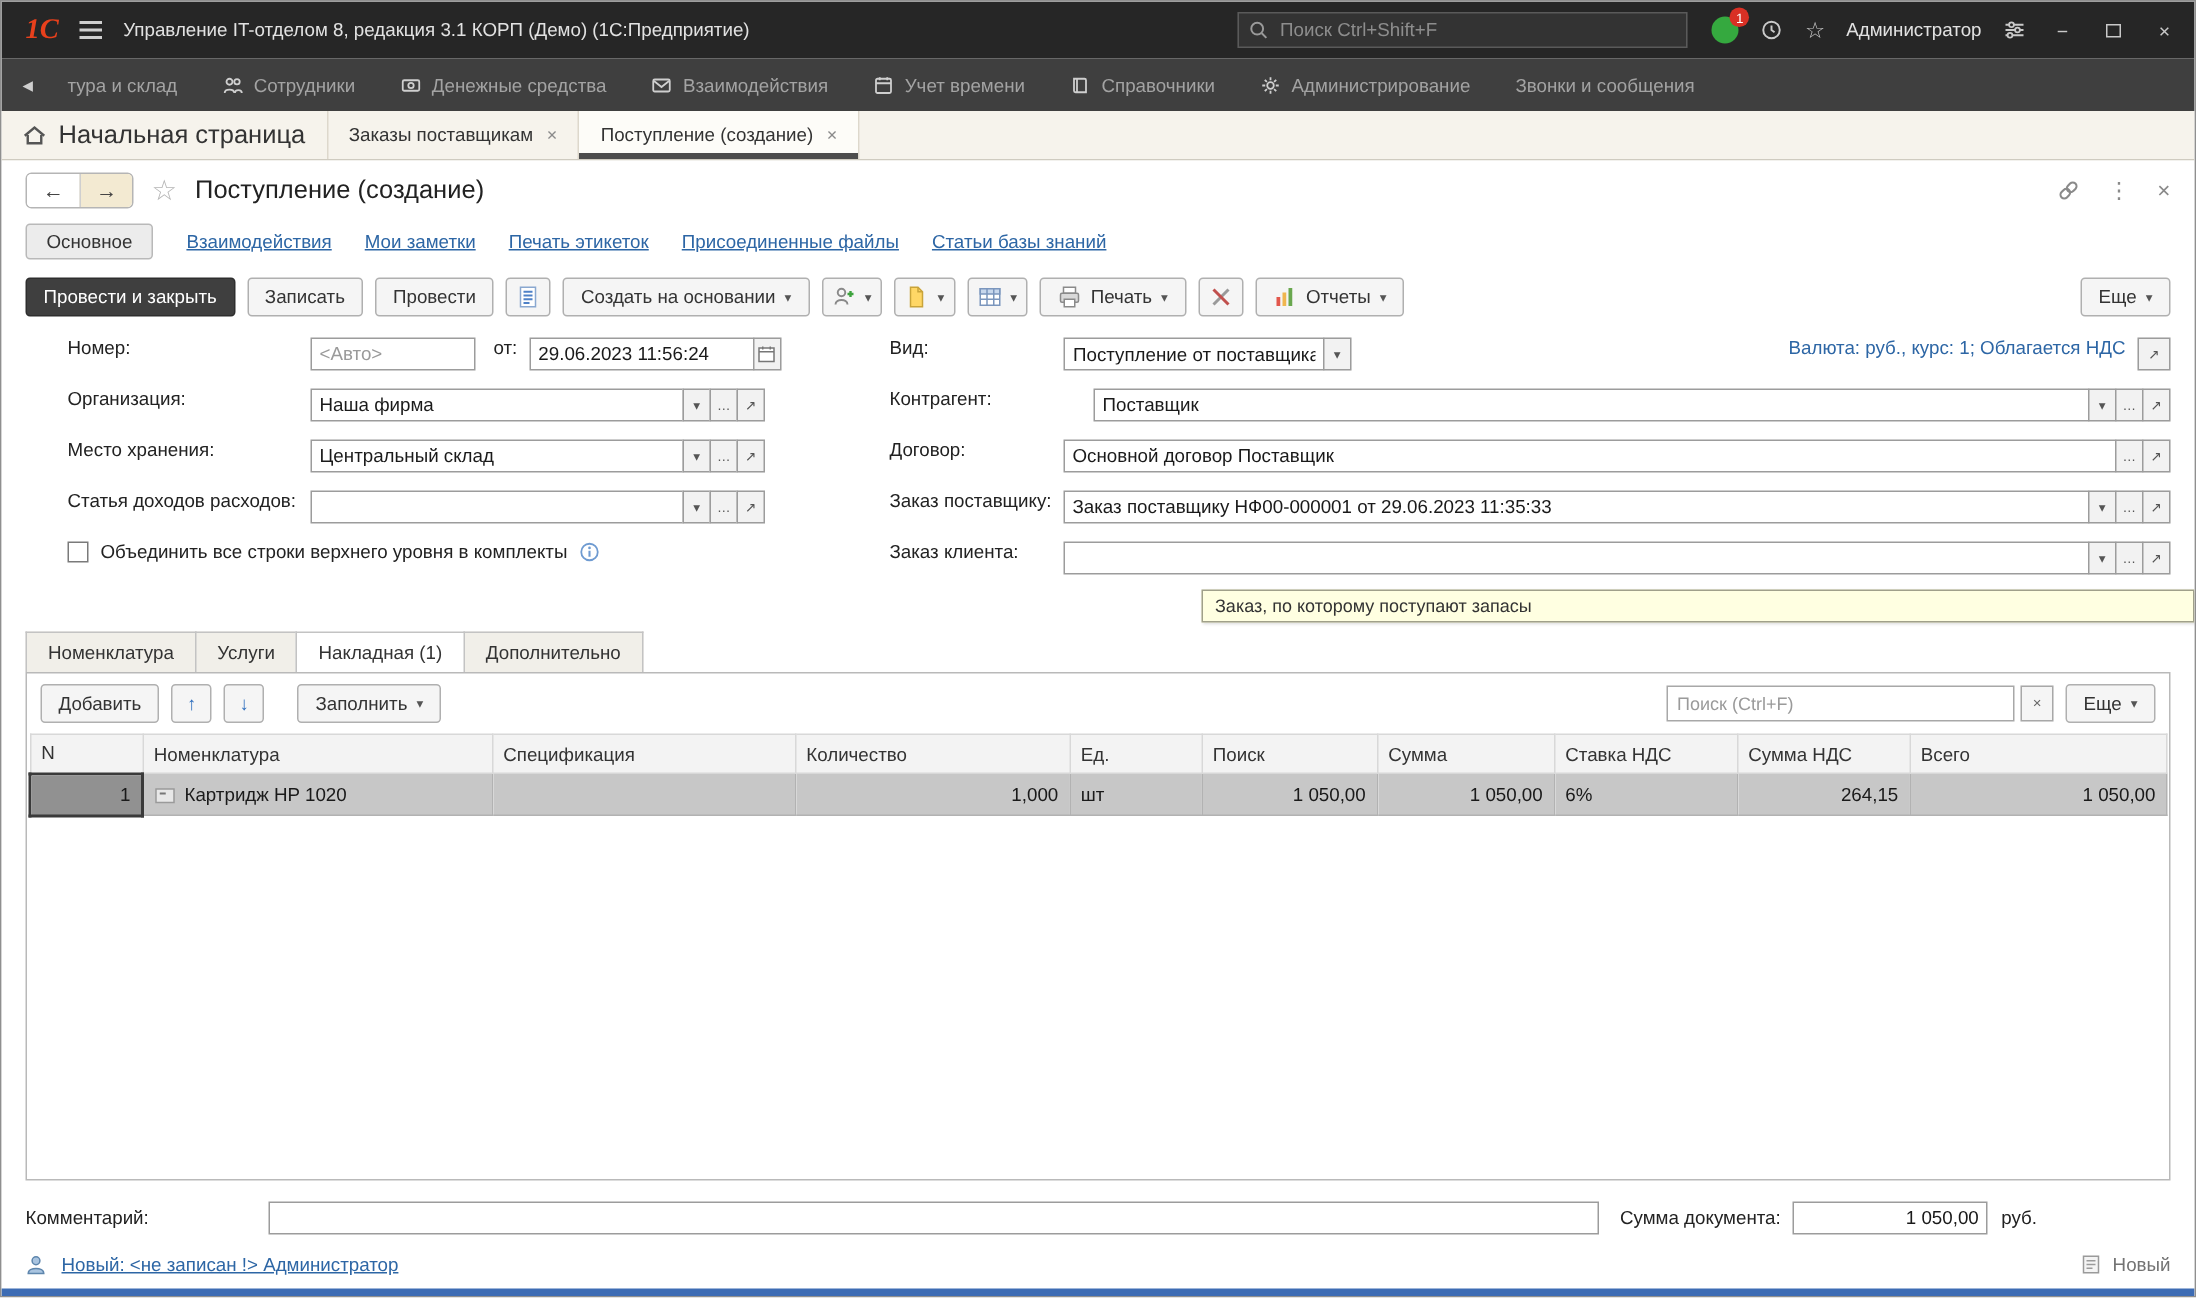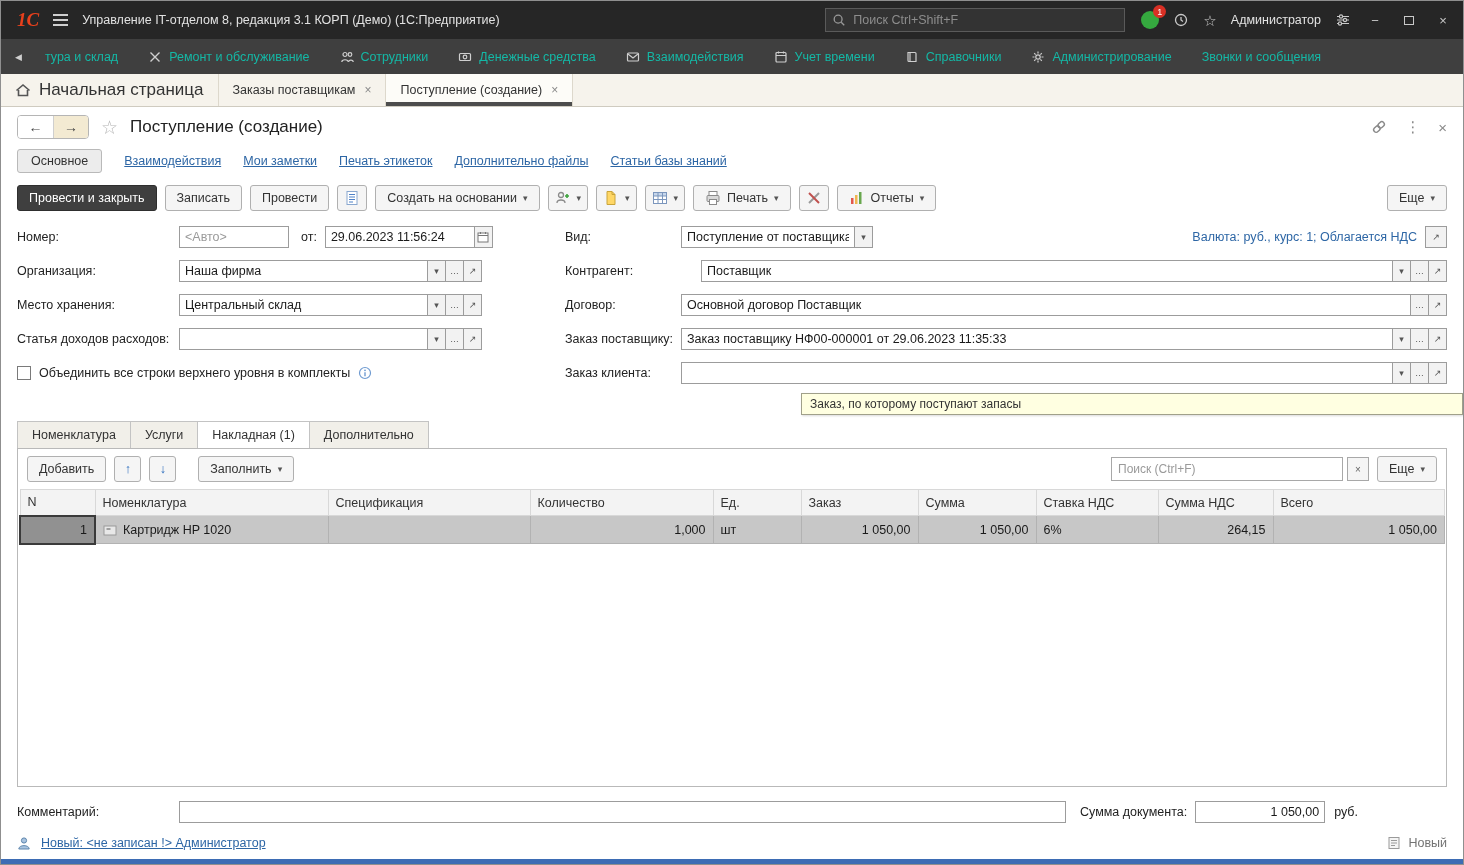--- a/index.html
+++ b/index.html
@@ -19,21 +19,21 @@
   .notif{position:relative;width:18px;height:18px;border-radius:50%;background:#35a93f;cursor:pointer;}
   .notif .badge{position:absolute;top:-6px;right:-7px;background:#d93025;color:#fff;border-radius:50%;min-width:13px;height:13px;font-size:9px;display:flex;align-items:center;justify-content:center;padding:0 2px;}
   .tb-glyph{color:#c9c9c9;font-size:15px;cursor:pointer;line-height:1;}
   .tb-user{font-size:12.5px;color:#e2e2e2;cursor:pointer;}
   .winbtn{color:#c9c9c9;font-size:13px;cursor:pointer;width:20px;text-align:center;}
   .maxbox{display:inline-block;width:10px;height:9px;border:1px solid #c9c9c9;}
 
   
   .menubar{height:35px;background:#3f3f3f;display:flex;align-items:center;padding:0 8px;gap:4px;flex:0 0 auto;}
   .menu-chevron{color:#cfcfcf;font-size:9px;padding:0 6px;cursor:pointer;}
-  .menu-item{display:flex;align-items:center;gap:7px;color:#14b8a6;font-size:12.5px;padding:16px 13px;height:100%;cursor:pointer;white-space:nowrap;}
+  .menu-item{display:flex;align-items:center;gap:7px;color:#a3a3a3;font-size:12.5px;padding:16px 13px;height:100%;cursor:pointer;white-space:nowrap;}
   .menu-item svg{flex:0 0 auto;}
 
   
   .tabbar{height:33px;background:#f6f3ec;border-bottom:1px solid #cfcbc0;display:flex;align-items:stretch;flex:0 0 auto;}
   .homebtn{display:flex;align-items:center;gap:8px;padding:0 14px;font-size:17px;color:#333;cursor:pointer;border-right:1px solid #ddd8cc;}
   .dtab{display:flex;align-items:center;gap:9px;padding:0 14px;font-size:12.5px;color:#333;cursor:pointer;border-right:1px solid #ddd8cc;position:relative;}
   .dtab .tclose{color:#8a8a8a;font-size:12px;}
   .dtab.active{background:#fdfcf8;}
   .dtab.active::after{content:"";position:absolute;left:0;right:0;bottom:0;height:4px;background:#4d4d4d;}
 
@@ -56,21 +56,21 @@
   .btn{height:26px;border:1px solid #b0b0b0;border-radius:3px;background:#f5f5f5;font-size:12.5px;color:#333;display:flex;align-items:center;gap:6px;padding:0 11px;cursor:pointer;white-space:nowrap;}
   .btn.primary{background:#3f3f3f;border-color:#2e2e2e;color:#fff;}
   .btn .caret{font-size:9px;color:#555;}
   .iconbtn{padding:0 6px;}
   .tb-spacer{flex:1;}
 
   
   .form{display:flex;padding:8px 16px 0;flex:0 0 auto;}
   .fcol-left{width:548px;flex:0 0 auto;}
   .fcol-right{flex:1;min-width:0;}
-  .frow{display:flex;align-items:center;height:24px;margin-bottom:10px;}
+  .frow{display:flex;height:24px;margin-bottom:10px;margin-left:28px;}
   .flabel{width:162px;flex:0 0 auto;font-size:12.5px;color:#222;}
   .flabel.r{width:116px;}
   .ig{display:flex;align-items:stretch;height:22px;}
   .ig input{border:1px solid #9c9c9c;padding:0 5px;font-size:12.5px;font-family:"Liberation Sans",sans-serif;flex:1;min-width:0;color:#1a1a1a;outline:none;}
   .ig input::placeholder{color:#9a9a9a;}
   .ibtn{width:19px;flex:0 0 auto;border:1px solid #9c9c9c;margin-left:-1px;background:#f2f2f2;display:flex;align-items:center;justify-content:center;font-size:9px;color:#555;cursor:pointer;}
   .datew{width:168px;}
   .numw{width:110px;}
   .orgw{width:303px;}
   .kindw{width:192px;}
@@ -158,26 +158,20 @@
     </div>
   </div>
 
   <div class="menubar">
     <span class="menu-chevron">◀</span>
     <div class="menu-item">
       <span>тура и склад</span>
     </div>
     <div class="menu-item">
       <svg width="14" height="14" viewBox="0 0 14 14">
-          <path d="M2.5 11.5 L11.5 2.5 M2.5 2.5 L11.5 11.5" stroke="#cfcfcf" stroke-width="1.4" fill="none"></path>
-        </svg>
-      <span>Ремонт и обслуживание</span>
-    </div>
-    <div class="menu-item">
-      <svg width="14" height="14" viewBox="0 0 14 14">
           <g stroke="#cfcfcf" fill="none" stroke-width="1.2">
             <circle cx="5" cy="4.5" r="2"></circle>
             <path d="M1.8 12 c0-3 6.4-3 6.4 0"></path>
             <circle cx="10" cy="4.5" r="1.8"></circle>
             <path d="M8.6 12 c0-2.6 4.6-2.6 4.6 0"></path>
           </g>
         </svg>
       <span>Сотрудники</span>
     </div>
     <div class="menu-item">
@@ -267,21 +261,21 @@
         <span class="g">⋮</span>
         <span class="g">×</span>
       </div>
     </div>
 
     <div class="docnav">
       <span class="active-sec">Основное</span>
       <a>Взаимодействия</a>
       <a>Мои заметки</a>
       <a>Печать этикеток</a>
-      <a>Дополнительно файлы</a>
+      <a>Присоединенные файлы</a>
       <a>Статьи базы знаний</a>
     </div>
 
     <div class="toolbar">
       <button class="btn primary">
           <span>Провести и закрыть</span>
         </button>
       <button class="btn">
           <span>Записать</span>
         </button>
@@ -503,21 +497,21 @@
             <col style="width:115px">
             <col>
         </colgroup>
         <thead>
           <tr>
             <th>N</th>
             <th>Номенклатура</th>
             <th>Спецификация</th>
             <th>Количество</th>
             <th>Ед.</th>
-            <th>Заказ</th>
+            <th>Поиск</th>
             <th>Сумма</th>
             <th>Ставка НДС</th>
             <th>Сумма НДС</th>
             <th>Всего</th>
           </tr>
         </thead>
         <tbody>
           <tr class="selected">
             <td class="cell-n num">1</td>
             <td>

